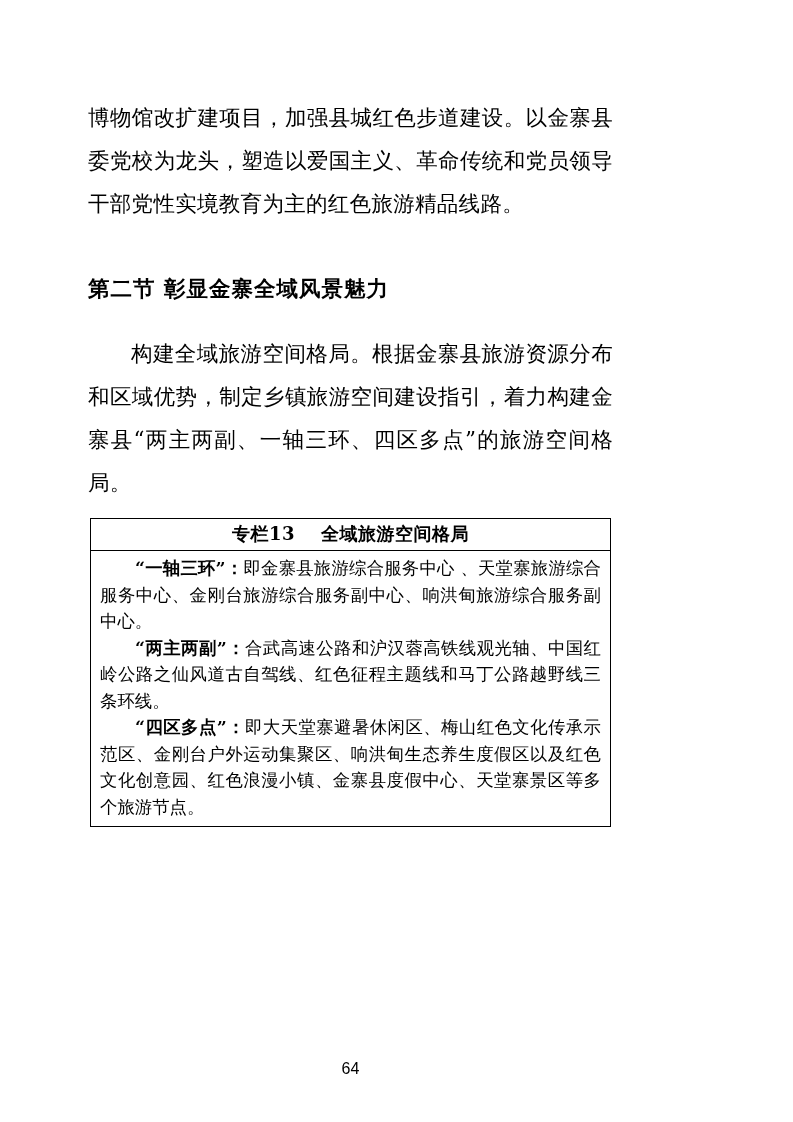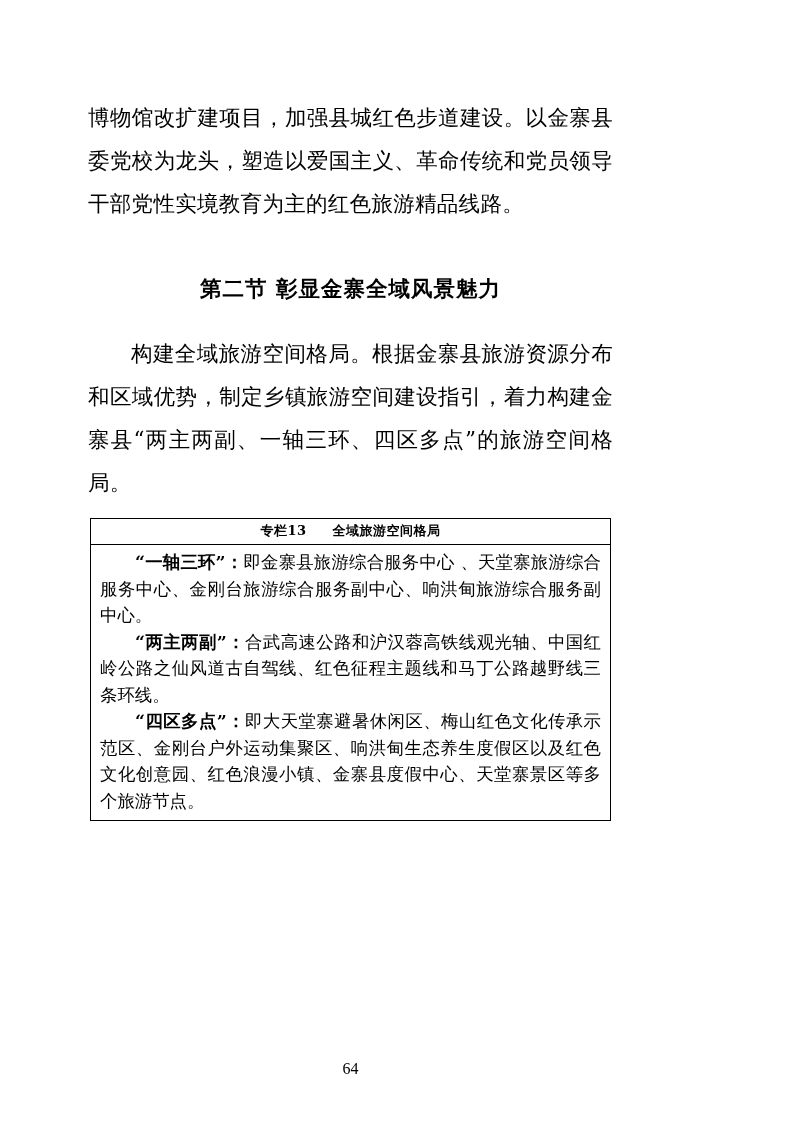--- a/index.html
+++ b/index.html
@@ -31,38 +31,38 @@
     letter-spacing: 0.3px;
     margin: 0;
   }
   .para.indent {
     text-indent: 43px;
   }
   .section-heading {
     font-size: 21.5px;
     line-height: 43px;
     font-weight: bold;
-    text-align: center;
+    text-align: left;
     margin: 26px 0 22px 0;
     letter-spacing: 1px;
   }
   .gap-after-first {
     height: 16px;
   }
   
   .boxblock {
     border: 1.5px solid #000;
     margin: 14px 2px 10px 2px;
     box-sizing: border-box;
   }
   .box-title {
     border-bottom: 1.2px solid #000;
     text-align: center;
     font-weight: bold;
-    font-size: 13px;
+    font-size: 18px;
     padding: 3px 0 4px 0;
     letter-spacing: 0.5px;
   }
   .box-title .num {
     font-family: "DejaVu Serif", "Liberation Serif", serif;
     font-weight: bold;
   }
   .box-title .sp {
     display: inline-block;
     width: 26px;
@@ -81,21 +81,21 @@
   .box-para b {
     font-weight: bold;
   }
   .page-number {
     position: absolute;
     left: 0;
     right: 0;
     bottom: 44px;
     text-align: center;
     font-size: 16px;
-    font-family: Liberation Serif, serif;
+    font-family: Liberation Sans, sans-serif;
   }
 </style>
 </head>
 <body>
 
 <div class="page">
 
   <p class="para">博物馆改扩建项目，加强县城红色步道建设。以金寨县委党校为龙头，塑造以爱国主义、革命传统和党员领导干部党性实境教育为主的红色旅游精品线路。</p>
 
   <div class="gap-after-first"></div>

